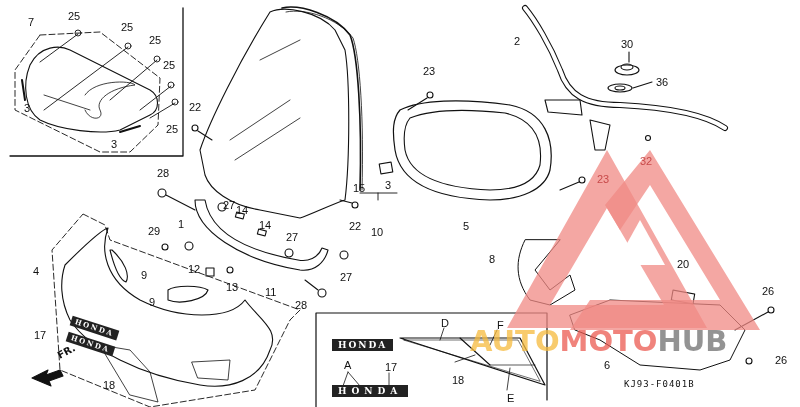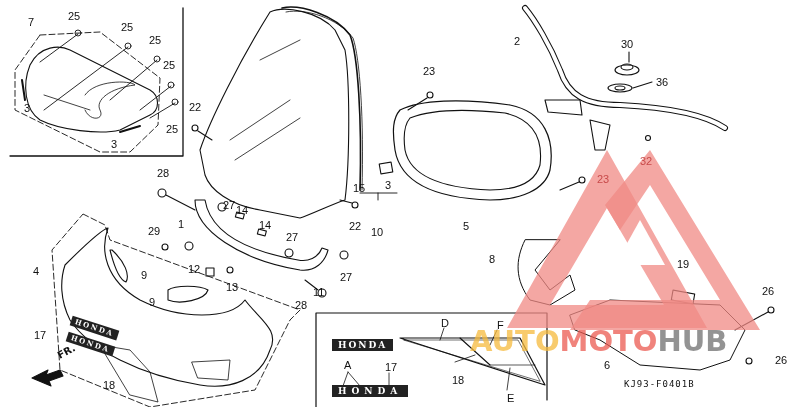--- a/index.html
+++ b/index.html
@@ -164,36 +164,36 @@
       <div class="lbl" style="left: 157px; top: 168px;">28</div>
       <div class="lbl" style="left: 223px; top: 200px;">27</div>
       <div class="lbl" style="left: 236px; top: 205px;">14</div>
       <div class="lbl" style="left: 259px; top: 220px;">14</div>
       <div class="lbl" style="left: 178px; top: 219px;">1</div>
       <div class="lbl" style="left: 148px; top: 226px;">29</div>
       <div class="lbl" style="left: 286px; top: 232px;">27</div>
       <div class="lbl" style="left: 340px; top: 272px;">27</div>
       <div class="lbl" style="left: 188px; top: 264px;">12</div>
       <div class="lbl" style="left: 226px; top: 282px;">13</div>
-      <div class="lbl" style="left: 265px; top: 287px; margin-left: 48px;">11</div>
+      <div class="lbl" style="left: 265px; top: 287px;">11</div>
       <div class="lbl" style="left: 295px; top: 300px;">28</div>
       <div class="lbl" style="left: 33px; top: 266px;">4</div>
       <div class="lbl" style="left: 141px; top: 270px;">9</div>
       <div class="lbl" style="left: 149px; top: 297px;">9</div>
       <div class="lbl" style="left: 34px; top: 330px;">17</div>
       <div class="lbl" style="left: 103px; top: 380px;">18</div>
       <div class="lbl" style="left: 514px; top: 36px;">2</div>
       <div class="lbl" style="left: 621px; top: 39px;">30</div>
       <div class="lbl" style="left: 656px; top: 77px;">36</div>
       <div class="lbl" style="left: 423px; top: 66px;">23</div>
       <div class="lbl wm" style="left: 597px; top: 174px;">23</div>
       <div class="lbl wm" style="left: 640px; top: 156px;">32</div>
       <div class="lbl" style="left: 463px; top: 221px;">5</div>
       <div class="lbl" style="left: 489px; top: 254px;">8</div>
-      <div class="lbl" style="left: 677px; top: 259px;">19</div>
+      <div class="lbl" style="left: 677px; top: 259px;">20</div>
       <div class="lbl" style="left: 762px; top: 286px;">26</div>
       <div class="lbl" style="left: 775px; top: 355px;">26</div>
       <div class="lbl" style="left: 604px; top: 360px;">6</div>
       <div class="lbl" style="left: 441px; top: 318px;">D</div>
       <div class="lbl" style="left: 497px; top: 320px;">F</div>
       <div class="lbl" style="left: 452px; top: 375px;">18</div>
       <div class="lbl" style="left: 385px; top: 362px;">17</div>
       <div class="lbl" style="left: 344px; top: 360px;">A</div>
       <div class="lbl" style="left: 507px; top: 393px;">E</div>
     </div>

